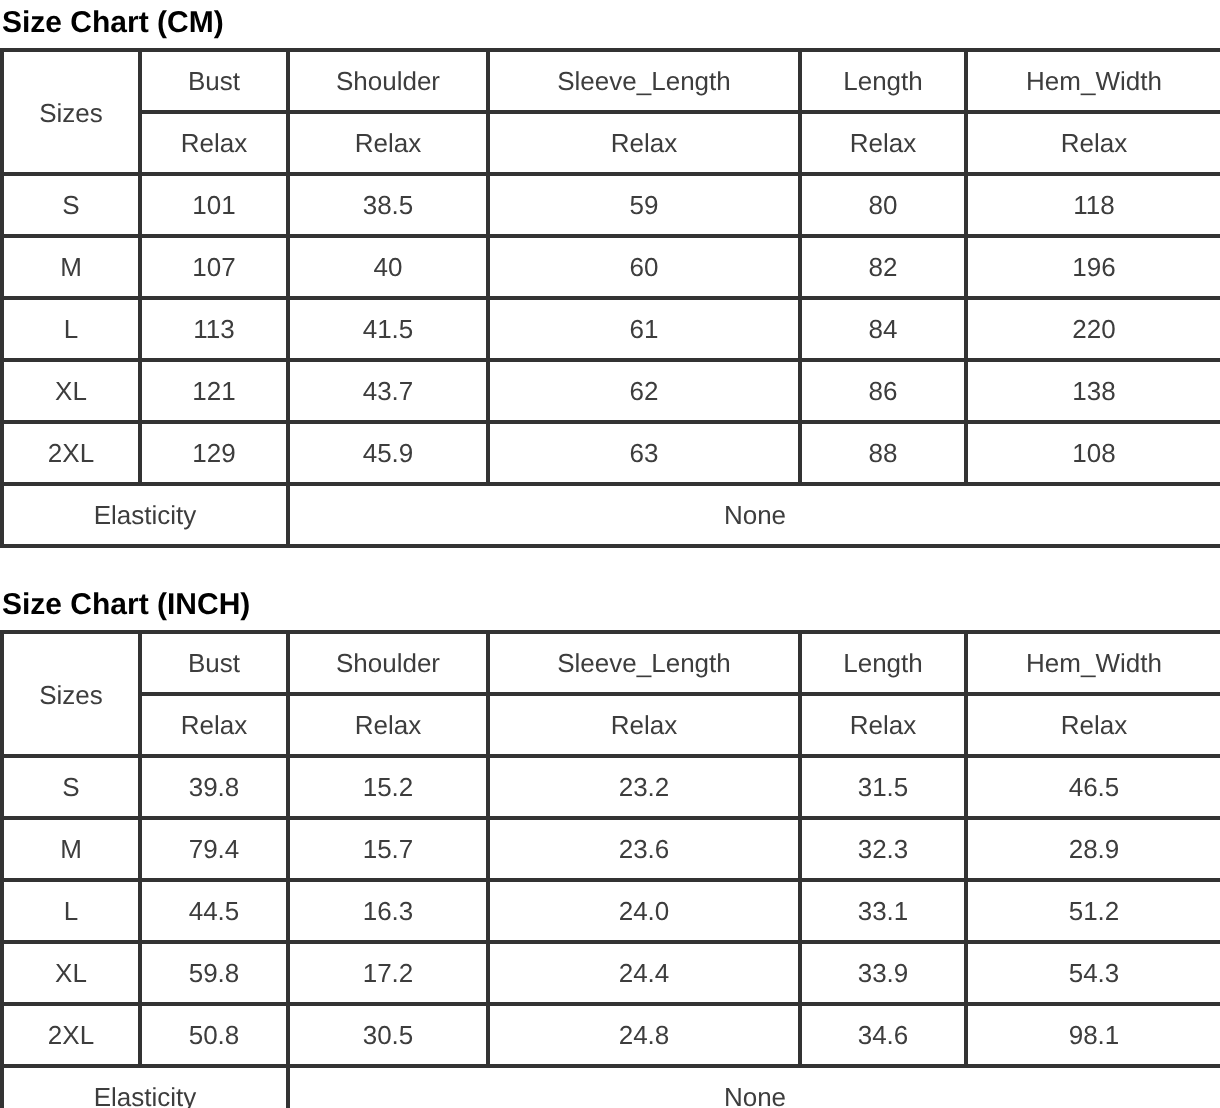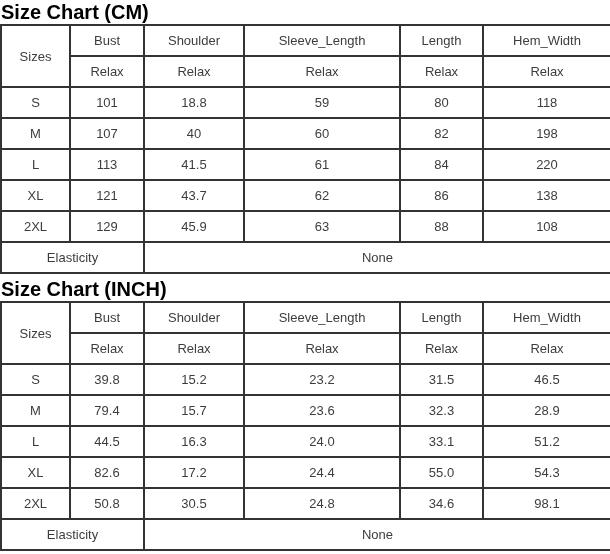--- a/index.html
+++ b/index.html
@@ -3,27 +3,27 @@
 <meta charset="utf-8">
 <style>
   html, body { margin: 0; padding: 0; background: #ffffff; }
   body {
     width: 610px;
     font-family: "Liberation Sans", sans-serif;
     color: #3d3d3d;
     padding-top: 3px;
   }
   .chart-title {
-    font-size: 20px;
+    font-size: 15px;
     font-weight: bold;
     color: #000000;
     margin: 0 0 3px 1px;
     line-height: 18px;
   }
-  .chart-section + .chart-section .chart-title { margin-top: 6px; }
+  .chart-section + .chart-section .chart-title { margin-top: 20px; }
   table.size-table {
     border-collapse: collapse;
     table-layout: fixed;
     width: 610px;
   }
   table.size-table td {
     border: 2px solid #333333;
     text-align: center;
     vertical-align: middle;
     font-size: 13px;
@@ -60,32 +60,32 @@
       <tr>
         <td>Relax</td>
         <td>Relax</td>
         <td>Relax</td>
         <td>Relax</td>
         <td>Relax</td>
       </tr>
       <tr>
         <td>S</td>
         <td>101</td>
-        <td>18.8</td>
+        <td>38.5</td>
         <td>59</td>
         <td>80</td>
         <td>118</td>
       </tr>
       <tr>
         <td>M</td>
         <td>107</td>
         <td>40</td>
         <td>60</td>
         <td>82</td>
-        <td>198</td>
+        <td>196</td>
       </tr>
       <tr>
         <td>L</td>
         <td>113</td>
         <td>41.5</td>
         <td>61</td>
         <td>84</td>
         <td>220</td>
       </tr>
       <tr>
@@ -158,24 +158,24 @@
       <tr>
         <td>L</td>
         <td>44.5</td>
         <td>16.3</td>
         <td>24.0</td>
         <td>33.1</td>
         <td>51.2</td>
       </tr>
       <tr>
         <td>XL</td>
-        <td>82.6</td>
+        <td>59.8</td>
         <td>17.2</td>
         <td>24.4</td>
-        <td>55.0</td>
+        <td>33.9</td>
         <td>54.3</td>
       </tr>
       <tr>
         <td>2XL</td>
         <td>50.8</td>
         <td>30.5</td>
         <td>24.8</td>
         <td>34.6</td>
         <td>98.1</td>
       </tr>

